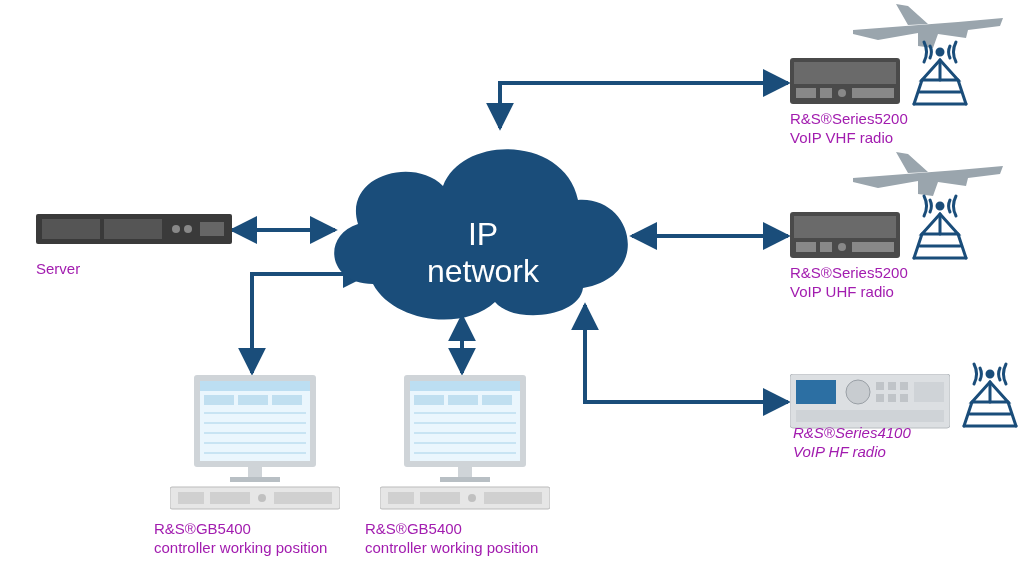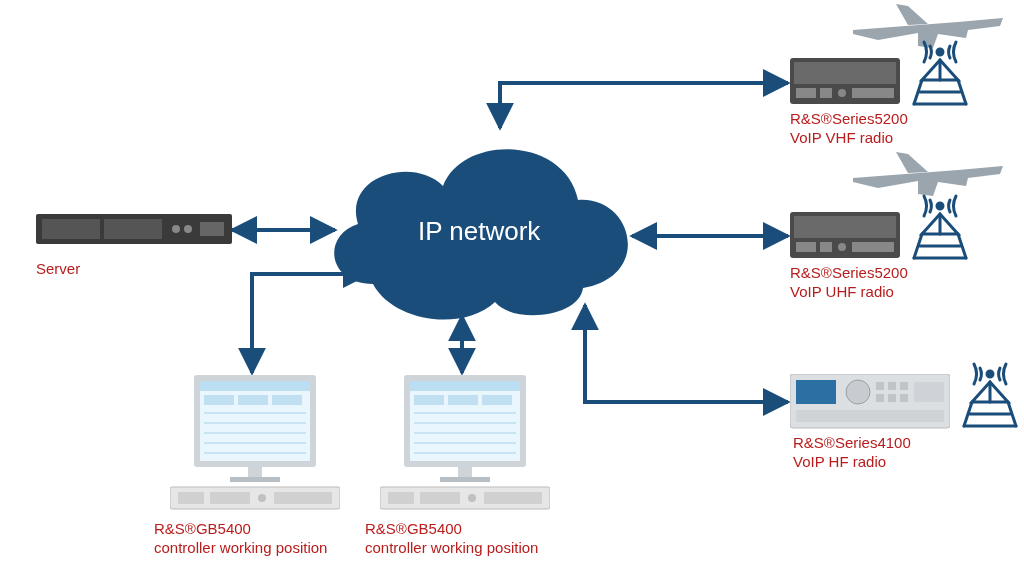--- a/index.html
+++ b/index.html
@@ -8,28 +8,29 @@
     width: 1024px;
     height: 576px;
     position: relative;
     font-family: Arial, Helvetica, sans-serif;
     background: #fff;
     overflow: hidden;
   }
   .label {
     position: absolute;
     font-size: 15px;
-    color: #b91c1c;
+    color: #a21caf;
     line-height: 1.25;
   }
   .cloud-label {
     position: absolute;
     color: #fff;
-    font-size: 26px;
+    font-size: 32px;
     font-weight: 400;
+    text-align: center;
   }
   svg.node-svg { position: absolute; }
 </style>
 </head>
 <body>
 
 <svg width="1024" height="576" style="position:absolute;left:0;top:0;">
   <defs>
     <marker id="arrow" viewBox="0 0 10 10" refX="9" refY="5" markerWidth="7" markerHeight="7" orient="auto-start-reverse">
       <path d="M 0 0 L 10 5 L 0 10 z" fill="#1a4d7a"></path>
@@ -223,16 +224,16 @@
       <line x1="50" y1="42" x2="58" y2="66"></line>
       <line x1="6" y1="66" x2="58" y2="66"></line>
     <line x1="12" y1="54" x2="52" y2="54"></line>
     <circle cx="32" cy="14" r="3" fill="#1a4d7a"></circle>
     <path d="M22 8 A14 14 0 0 1 22 20"></path>
       <path d="M42 8 A14 14 0 0 0 42 20"></path>
     <path d="M16 4 A22 22 0 0 1 16 24"></path>
       <path d="M48 4 A22 22 0 0 0 48 24"></path>
   </g>
 </svg>
-<div class="label" style="left:793px;top:434px;">
+<div class="label" style="left:793px;top:424px;font-style:italic;">
   <span>R&amp;S®Series4100</span><br>
   <span>VoIP HF radio</span>
 </div>
 
 </body></html>

